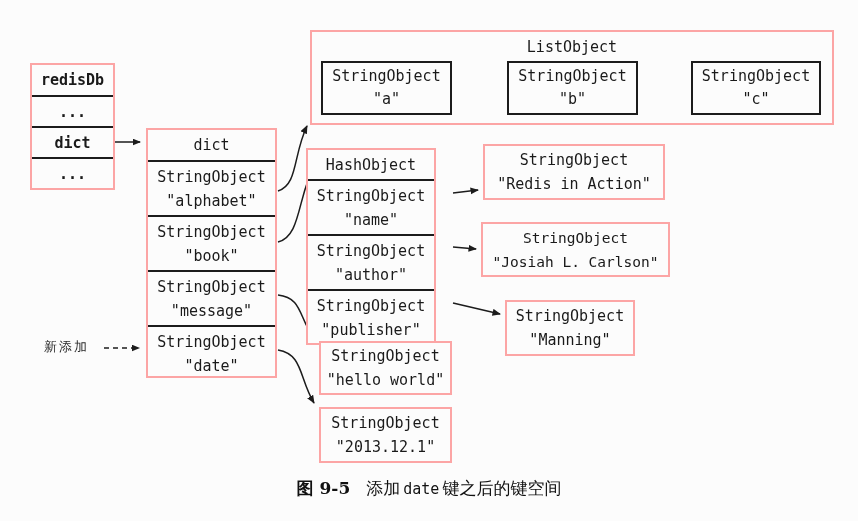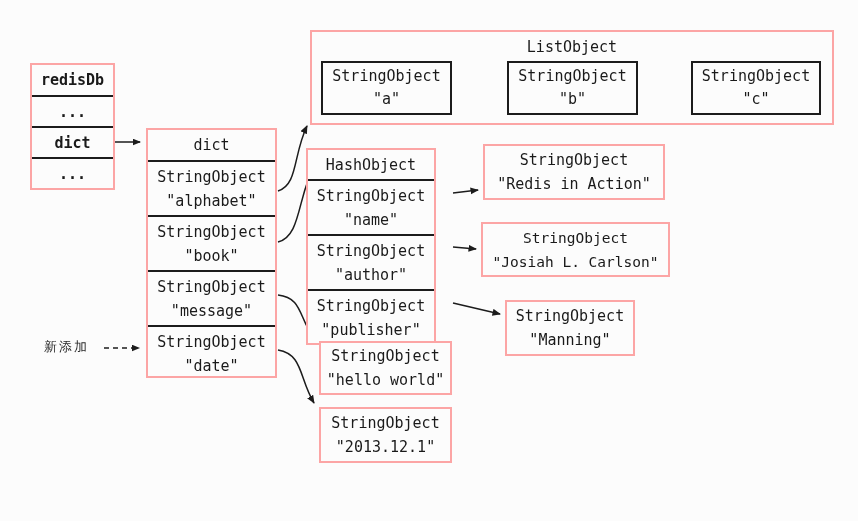--- a/index.html
+++ b/index.html
@@ -196,16 +196,19 @@
     <div>StringObject</div>
     <div>"hello world"</div>
   </div>
   <div id="box-date-value" class="box value-box">
     <div>StringObject</div>
     <div>"2013.12.1"</div>
   </div>
 
   <div id="new-added-label">新添加</div>
 
+  <div id="caption">
+    <span class="fig-no">图 9-5</span><span>添加</span><span class="code">date</span><span>键之后的键空间</span>
+  </div>
 
   <div id="watermark">CSDN @cb414</div>
 
 </div>
 
 </body></html>

